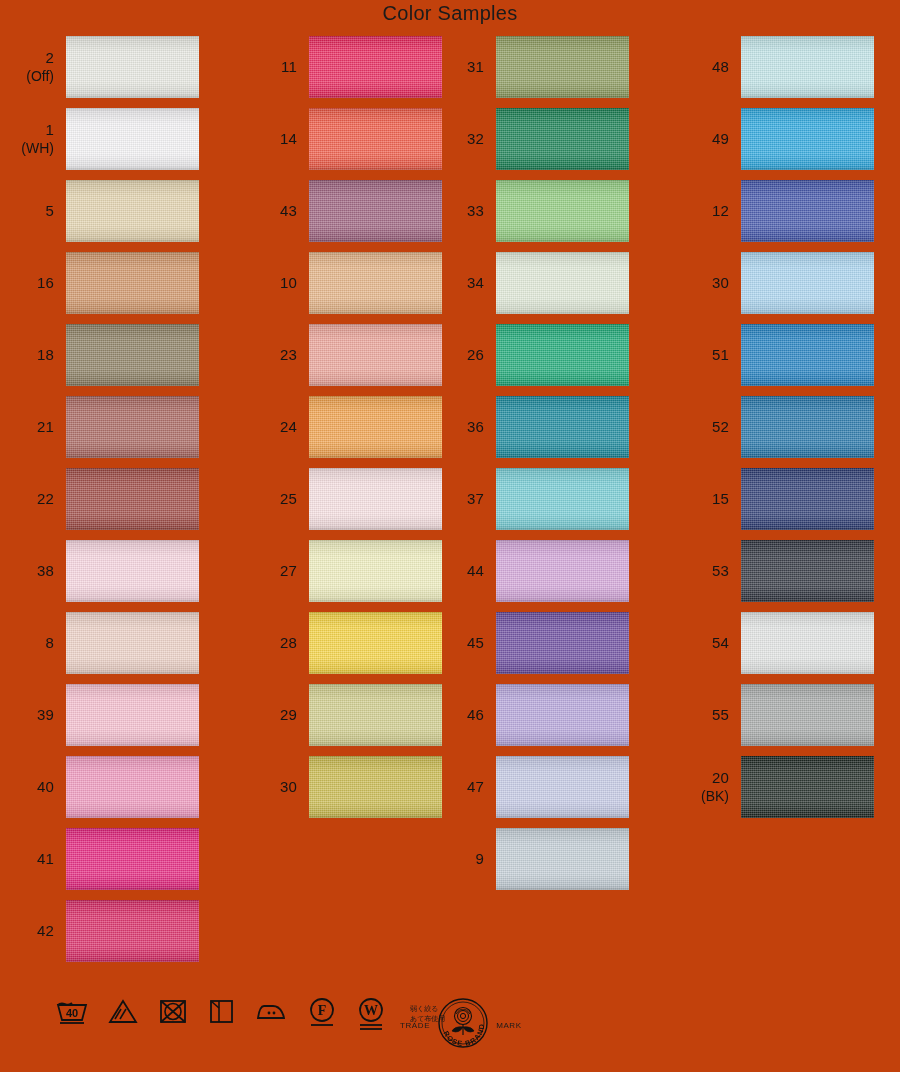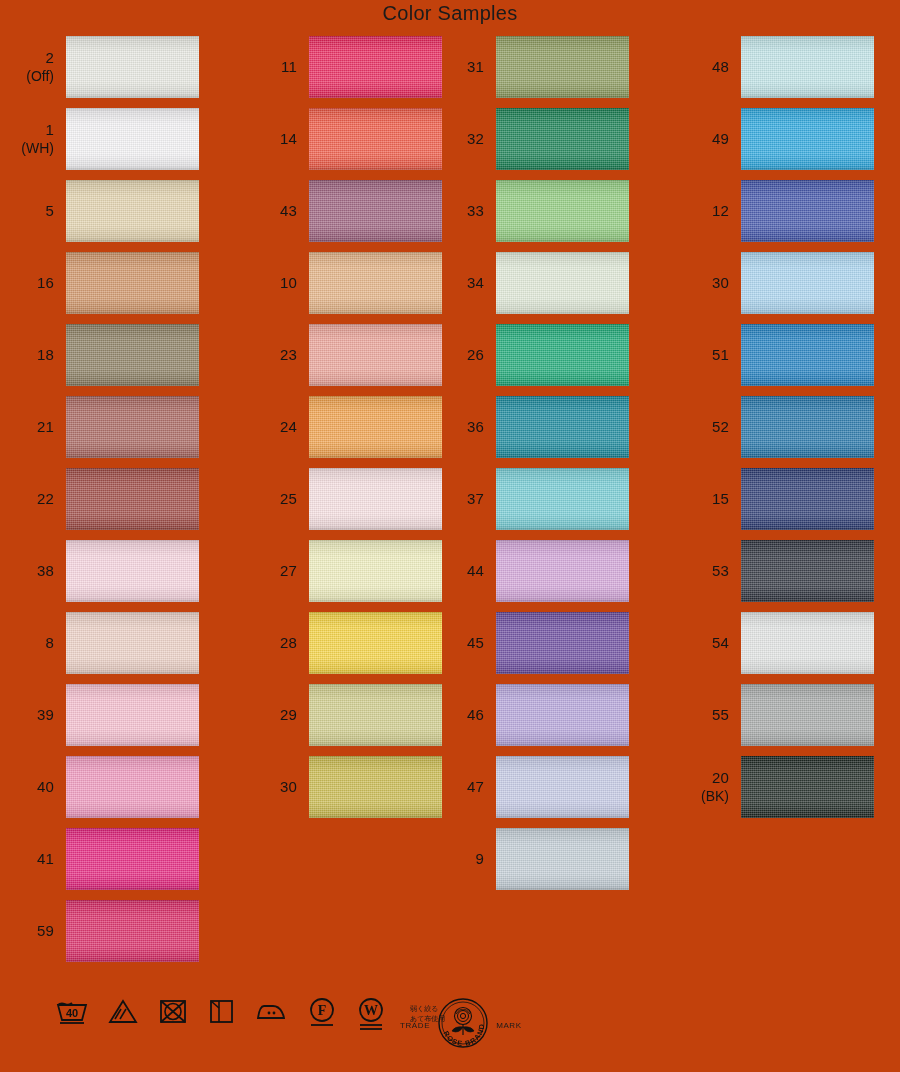--- a/index.html
+++ b/index.html
@@ -216,21 +216,21 @@
           <div class="swatch" style="background-color: rgb(239, 151, 189);"></div>
         </div>
         <div class="swatch-row">
           <div class="swatch-label">
             <span class="num">41</span>
           </div>
           <div class="swatch" style="background-color: rgb(228, 33, 124);"></div>
         </div>
         <div class="swatch-row">
           <div class="swatch-label">
-            <span class="num">59</span>
+            <span class="num">42</span>
           </div>
           <div class="swatch" style="background-color: rgb(217, 40, 100);"></div>
         </div>
       </div>
     <div class="column col1">
         <div class="swatch-row">
           <div class="swatch-label">
             <span class="num">11</span>
           </div>
           <div class="swatch" style="background-color: rgb(232, 36, 90);"></div>

